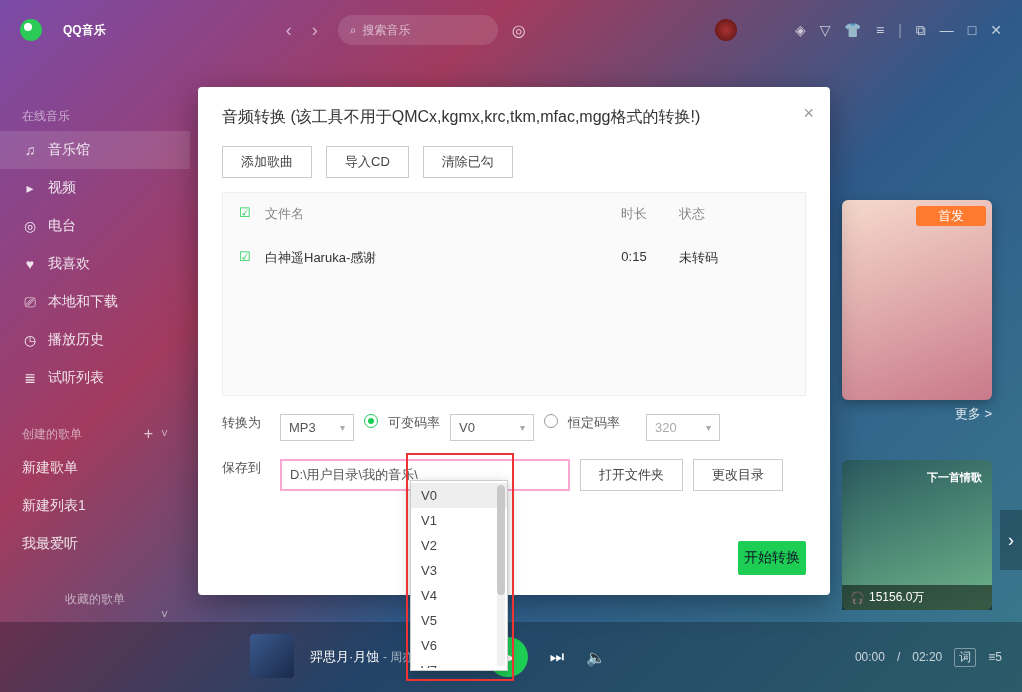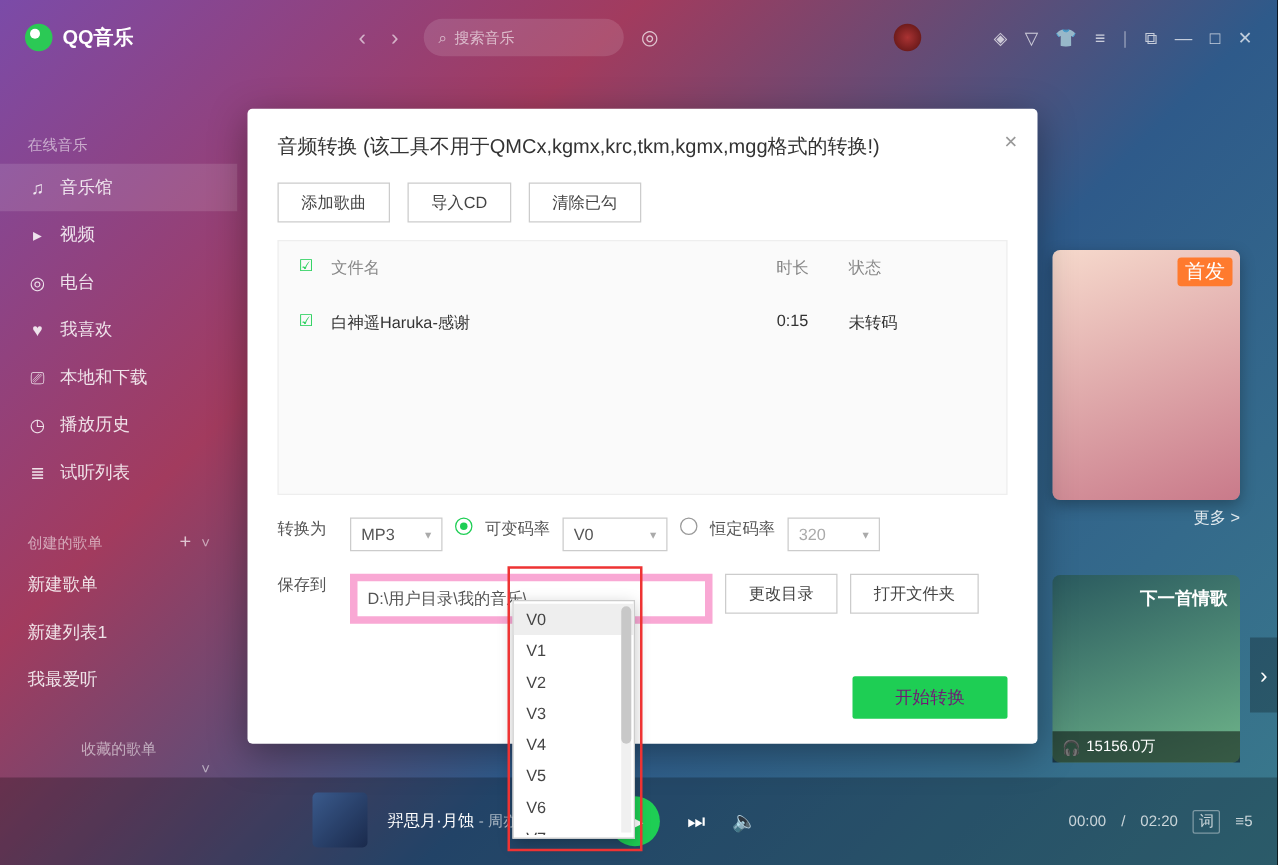--- a/index.html
+++ b/index.html
@@ -7,21 +7,21 @@
 
 .app-bg {
   position: absolute; inset: 0;
   background: linear-gradient(135deg, #7b4ba8 0%, #a23b5e 30%, #2e5a8a 60%, #3a7a8c 100%);
 }
 
 .titlebar {
   position: absolute; top: 0; left: 0; right: 0; height: 60px;
   display: flex; align-items: center; padding: 0 20px; color: #fff;
 }
-.logo { display: flex; align-items: center; gap: 8px; font-size: 16px; font-weight: bold; }
+.logo { display: flex; align-items: center; gap: 21px; font-size: 12px; font-weight: bold; }
 .logo-icon { width: 22px; height: 22px; background: #2bc955; border-radius: 50%; position: relative; }
 .logo-icon::after { content:""; position:absolute; left:4px; top:4px; width:8px; height:8px; background:#fff; border-radius:50%; }
 
 .nav-arrows { margin-left: 180px; display: flex; gap: 20px; color: rgba(255,255,255,.6); font-size: 18px; }
 .search-box { margin-left: 20px; width: 160px; height: 30px; background: rgba(255,255,255,.12); border-radius: 15px; display: flex; align-items: center; padding: 0 12px; color: rgba(255,255,255,.6); font-size: 12px; gap: 6px;}
 .title-right { margin-left: auto; display: flex; align-items: center; gap: 14px; color: rgba(255,255,255,.7); font-size: 14px;}
 .avatar-small { width: 22px; height: 22px; border-radius: 50%; background: radial-gradient(circle,#a33,#511);}
 .win-btn { cursor: pointer; }
 
 .sidebar {
@@ -34,27 +34,27 @@
 .side-icon { width: 16px; height: 16px; display: inline-flex; align-items:center; justify-content:center; }
 .side-add { margin-left: auto; color: rgba(255,255,255,.7); font-size: 16px;}
 
 .main-area { position: absolute; left: 190px; right: 0; top: 60px; bottom: 70px; }
 
 .card-right {
   position: absolute; right: 30px; top: 140px; width: 150px; height: 200px;
   border-radius: 6px; background: linear-gradient(160deg,#f6d9cc,#c97a8a);
   box-shadow: 0 4px 12px rgba(0,0,0,.3);
 }
-.card-right .badge { position:absolute; right:6px; top:6px; background:#ff7a2e; color:#fff; font-size:16px; padding:1px 6px; border-radius:3px;text-align:center;}
+.card-right .badge { position:absolute; right:6px; top:6px; background:#ff7a2e; color:#fff; font-size:13px; padding:1px 22px; border-radius:3px;text-align:center;}
 .more-link { position:absolute; right:30px; top:345px; color:rgba(255,255,255,.85); font-size:13px;}
 .card-bottom {
   position:absolute; right:30px; top:400px; width:150px; height:150px;
   border-radius:6px; background: linear-gradient(160deg,#2a5a5f,#6fb58a);
 }
-.card-bottom .title { position:absolute; top:10px; right:10px; color:#fff; font-size:14px; font-weight:bold;}
+.card-bottom .title { position:absolute; top:10px; right:10px; color:#fff; font-size:11px; font-weight:bold;}
 .card-bottom .plays { position:absolute; left:0; right:0; bottom:0; background:rgba(0,0,0,.5); color:#fff; font-size:12px; padding:4px 8px; display:flex; align-items:center; gap:4px;}
 .page-arrow { position:absolute; right:0; top:450px; width:22px; height:60px; background:rgba(0,0,0,.25); color:#fff; display:flex; align-items:center; justify-content:center; font-size:18px;}
 
 .player {
   position: absolute; left: 0; right: 0; bottom: 0; height: 70px;
   background: rgba(0,0,0,.25); display:flex; align-items:center; padding: 0 20px 0 250px; color:#fff;
 }
 .song-cover { position:absolute; left:250px; top:12px; width:44px; height:44px; border-radius:4px; background:linear-gradient(135deg,#3a5a8c,#1a2a4c);}
 .song-info { margin-left: 60px; font-size: 13px; }
 .song-info .sub { color: rgba(255,255,255,.6); font-size:12px;}
@@ -81,22 +81,22 @@
 .file-row { display:flex; padding: 14px 16px; font-size:13px; color:#333;}
 .file-body { height: 160px; }
 
 .form-row { display:flex; align-items:flex-start; gap: 10px; margin-top: 18px; font-size:13px; color:#555;}
 .form-label { width: 48px;}
 .select-box { border:1px solid #ccc; padding: 5px 8px; min-width: 74px; font-size:13px; display:flex; align-items:center; justify-content:space-between; color:#555; background:#fff; position:relative;}
 .select-box .caret { color:#aaa; font-size:10px;}
 .radio { width:14px; height:14px; border-radius:50%; border:1px solid #999; display:inline-block; position:relative;}
 .radio.on { border-color:#1ece54;}
 .radio.on::after { content:""; position:absolute; left:3px; top:3px; width:6px; height:6px; border-radius:50%; background:#1ece54;}
-.text-input { border:6px solid #f9a8d4; padding:5px 8px; font-size:13px; color:#555; width: 290px;}
-.start-btn { position:absolute; right:24px; bottom:20px; background:#1ece54; color:#701a75; border:none; padding:8px 34px; font-size:14px; cursor:pointer; border-radius:2px;}
+.text-input { border:2px solid #f9a8d4; padding:5px 8px; font-size:13px; color:#555; width: 290px;}
+.start-btn { position:absolute; right:24px; bottom:20px; background:#1ece54; color:#0f172a; border:none; padding:8px 6px; font-size:14px; cursor:pointer; border-radius:2px;}
 
 .dropdown {
   position:absolute; left: 410px; top: 480px; width: 98px;
   background:#fff; border:1px solid #ccc; box-shadow:0 4px 12px rgba(0,0,0,.25);
   z-index: 50; padding: 2px 0;
 }
 .dropdown-outline { position:absolute; left:406px; top:453px; width:108px; height:228px; border:2px solid #e33; z-index:60; pointer-events:none;}
 .dd-item { padding: 5px 10px; font-size:13px; color:#444; cursor:pointer;}
 .dd-item.sel { background:#eee;}
 .dd-scroll { position:absolute; right:2px; top:4px; bottom:4px; width:8px; background:#f0f0f0;}
@@ -217,21 +217,21 @@
     <span>🔈</span>
   </div>
   <div class="player-right">
     <span>00:00</span>/<span>02:20</span>
     <span style="border:1px solid rgba(255,255,255,.4);padding:0 4px;border-radius:2px;">词</span>
     <span>≡<span>5</span></span>
   </div>
 </div>
 
 <div class="modal">
-  <div class="modal-title">音频转换 (该工具不用于QMCx,kgmx,krc,tkm,kgmx,mgg格式的转换!)</div>
+  <div class="modal-title">音频转换 (该工具不用于QMCx,kgmx,krc,tkm,mfac,mgg格式的转换!)</div>
   <div class="modal-close">×</div>
 
   <div class="modal-btns">
     <button class="modal-btn">添加歌曲</button>
     <button class="modal-btn">导入CD</button>
     <button class="modal-btn">清除已勾</button>
   </div>
 
   <div class="file-table">
     <div class="file-head">
@@ -257,31 +257,31 @@
         <span class="caret">▾</span>
       </span>
     <span class="radio on"></span>
     <span>可变码率</span>
     <span class="select-box" style="width:84px;">
         <span>V0</span>
         <span class="caret">▾</span>
       </span>
     <span class="radio"></span>
     <span>恒定码率</span>
-    <span class="select-box" style="width:74px;color:#aaa;">
+    <span class="select-box" style="width:74px;color:#aaa;margin-left:16px;">
         <span>320</span>
         <span class="caret">▾</span>
       </span>
   </div>
 
   <div class="form-row">
     <span class="form-label">保存到</span>
     <span class="text-input">D:\用户目录\我的音乐\</span>
+    <button class="modal-btn">打开文件夹</button>
     <button class="modal-btn">更改目录</button>
-    <button class="modal-btn">打开文件夹</button>
   </div>
 
   <button class="start-btn">开始转换</button>
 </div>
 
 <div class="dropdown">
   <div class="dd-item sel">V0</div>
   <div class="dd-item">V1</div>
   <div class="dd-item">V2</div>
   <div class="dd-item">V3</div>

